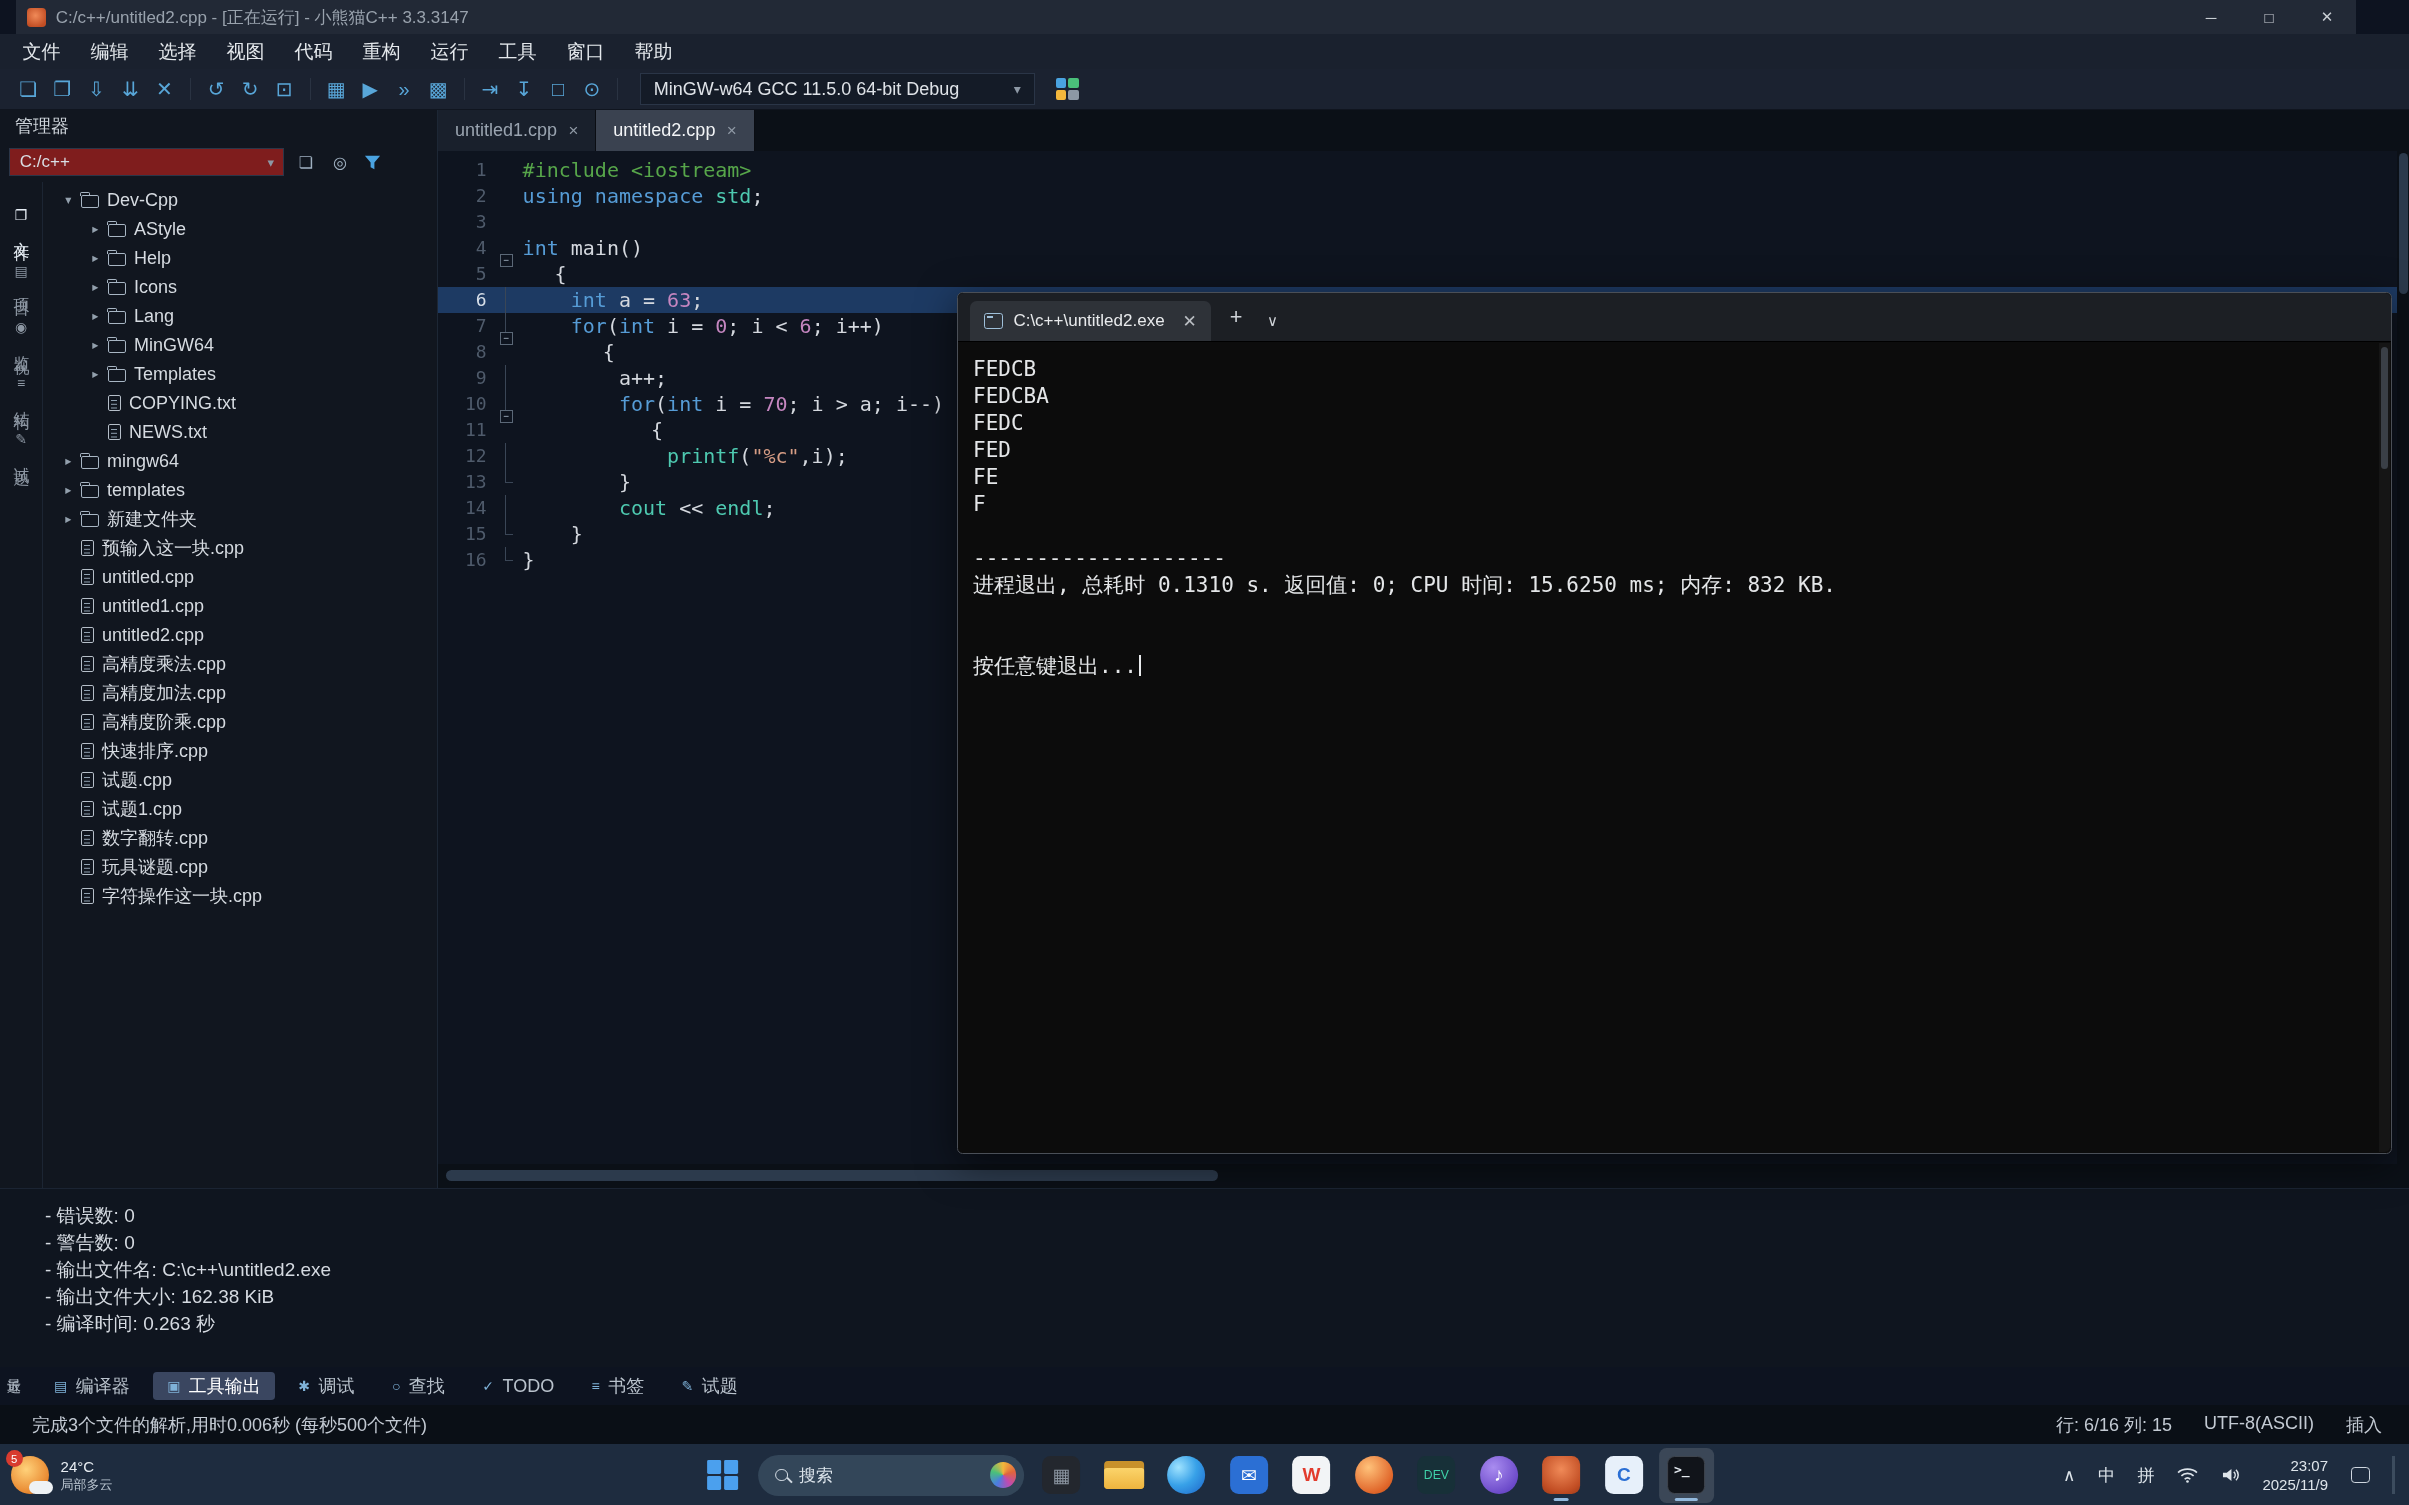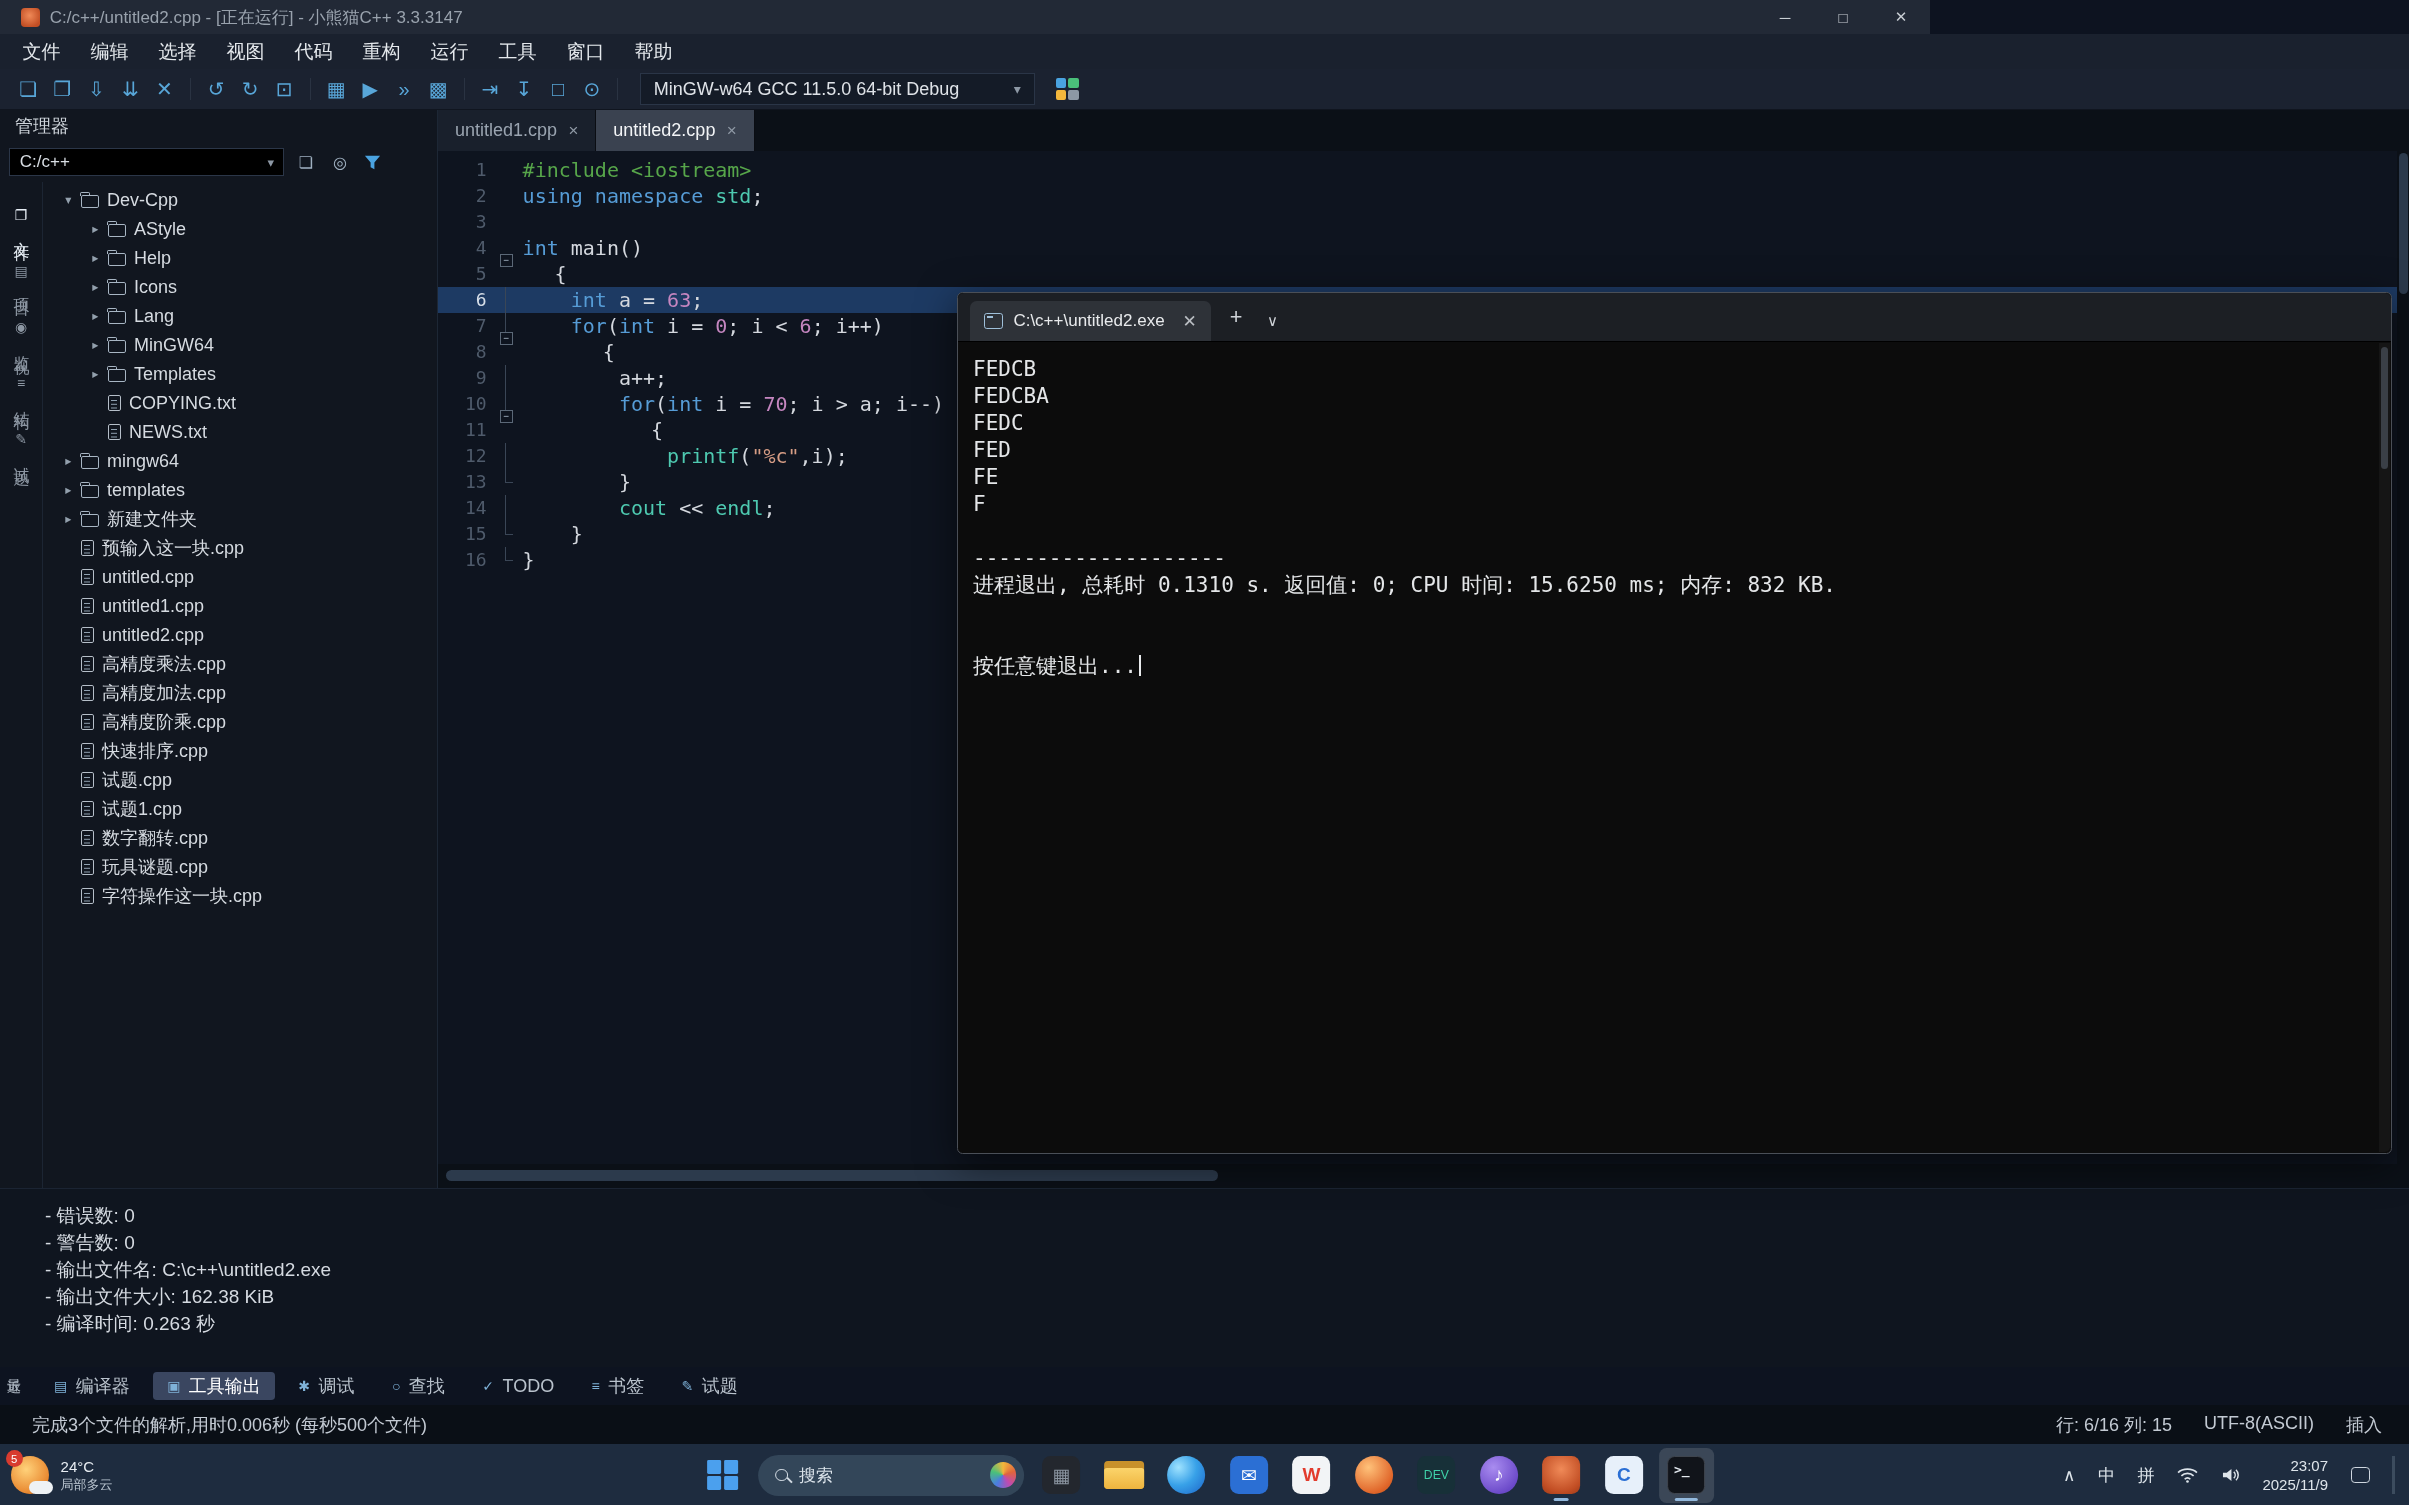--- a/index.html
+++ b/index.html
@@ -1,21 +1,21 @@
 <!DOCTYPE html>
 <html style="font-size:15px"><head>
 <meta charset="utf-8">
 <style>
   * { margin:0; padding:0; box-sizing:border-box; }
   html,body { width:2410px; height:1506px; background:#000; overflow:hidden; }
   body { font-family:"Liberation Sans", sans-serif; color:#dfe3e8; }
   .screen { position:relative; width:2410px; height:1506px; background:#0d1320; overflow:hidden; }
 
   
-  .titlebar { position:absolute; left:0; top:0; width:1930px; height:34px; background:#222936; display:flex; align-items:center;padding-left:10px; }
+  .titlebar { position:absolute; left:16px; top:0; width:2340px; height:34px; background:#222936; display:flex; align-items:center; }
   .app-icon { width:19px; height:19px; border-radius:3.8px; margin:0 9.4px 0 11.3px;
     background:radial-gradient(circle at 45% 40%, #f08a58, #c24e24 75%); }
   .title-text { font-size:17px; color:#99a2ad; }
   .win-controls { margin-left:auto; display:flex; }
   .win-btn { width:58px; height:34px; display:flex; align-items:center; justify-content:center; color:#c9ced4; font-size:15px; }
 
   
   .menubar { position:absolute; left:0; top:34px; width:2410px; height:35px; background:#1a212e; display:flex; align-items:center; padding-left:7.5px; }
   .menu-item { padding:0 15px; font-size:19px; color:#e4e8ec; line-height:35px; }
 
@@ -28,21 +28,21 @@
   .compiler-combo .caret { color:#8d98a5; margin-left:21px; font-size:14px; }
   .tb-grid-icon { margin-left:21px; display:grid; grid-template-columns:10.4px 10.4px; gap:1.9px; }
   .tb-grid-icon i { width:10.4px; height:10.4px; border-radius:1.9px; }
   .tb-grid-icon i:nth-child(1){background:#4aa3e0}.tb-grid-icon i:nth-child(2){background:#4ac07a}
   .tb-grid-icon i:nth-child(3){background:#f3b73c}.tb-grid-icon i:nth-child(4){background:#8d98a5}
 
   
   .manager { position:absolute; left:0; top:110px; width:438px; height:1078px; background:#11161f; border-right:0.9px solid #1d2735; }
   .manager-title { height:32px; line-height:32px; padding-left:15px; font-size:18px; color:#cfd5db; }
   .combo-row { height:40px; display:flex; align-items:center; padding:0 9.4px; gap:9.4px; }
-  .tree-combo { width:275px; height:28px; background:#000000; border:0.9px solid #2b3648; display:flex; align-items:center; justify-content:space-between; padding:0 9.4px; font-size:17px; color:#d9dee4; }
+  .tree-combo { width:275px; height:28px; background:#7f1d1d; border:0.9px solid #2b3648; display:flex; align-items:center; justify-content:space-between; padding:0 9.4px; font-size:17px; color:#d9dee4; }
   .tree-combo .caret { color:#8d98a5; font-size:13px; }
   .mini-btn { width:24.5px; text-align:center; color:#9fb0c0; font-size:16px; }
   .funnel { margin-left:1.9px; }
 
   .activity { position:absolute; left:0; top:72px; width:43px; bottom:0; border-right:0.9px solid #1c2533; display:flex; flex-direction:column; align-items:center; gap:26px; padding-top:24.5px; }
   .act-tab { display:flex; flex-direction:column; align-items:center; gap:6.6px; color:#8d97a3; }
   .act-tab.active { color:#e6edf4; }
   .act-ico { font-size:14px; }
   .act-label { writing-mode:vertical-rl; text-orientation:upright; font-size:16px; letter-spacing:3.8px; }
 

